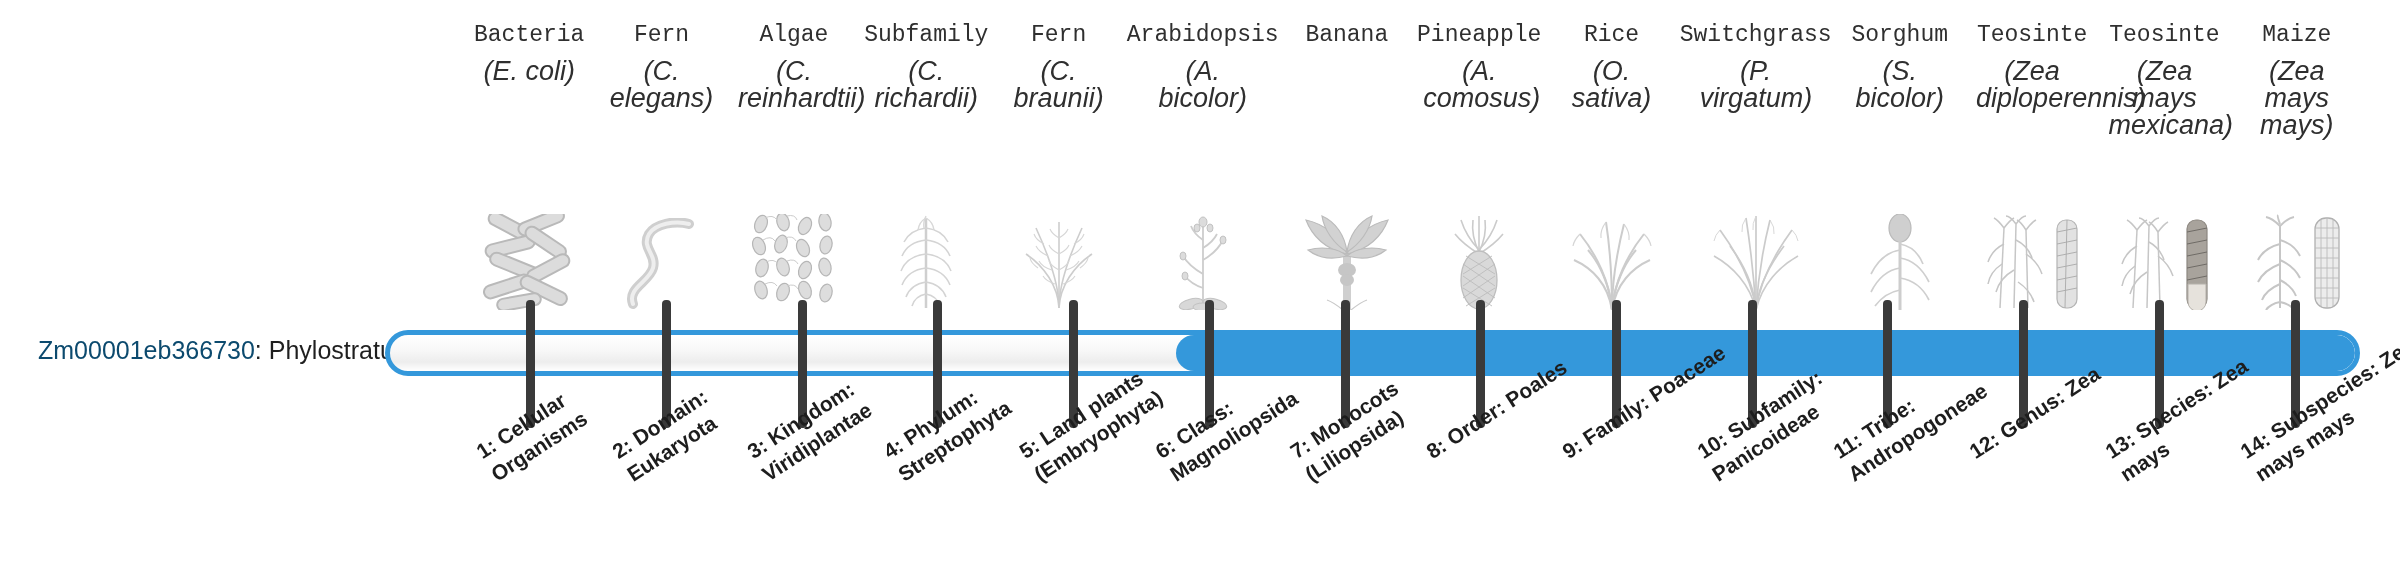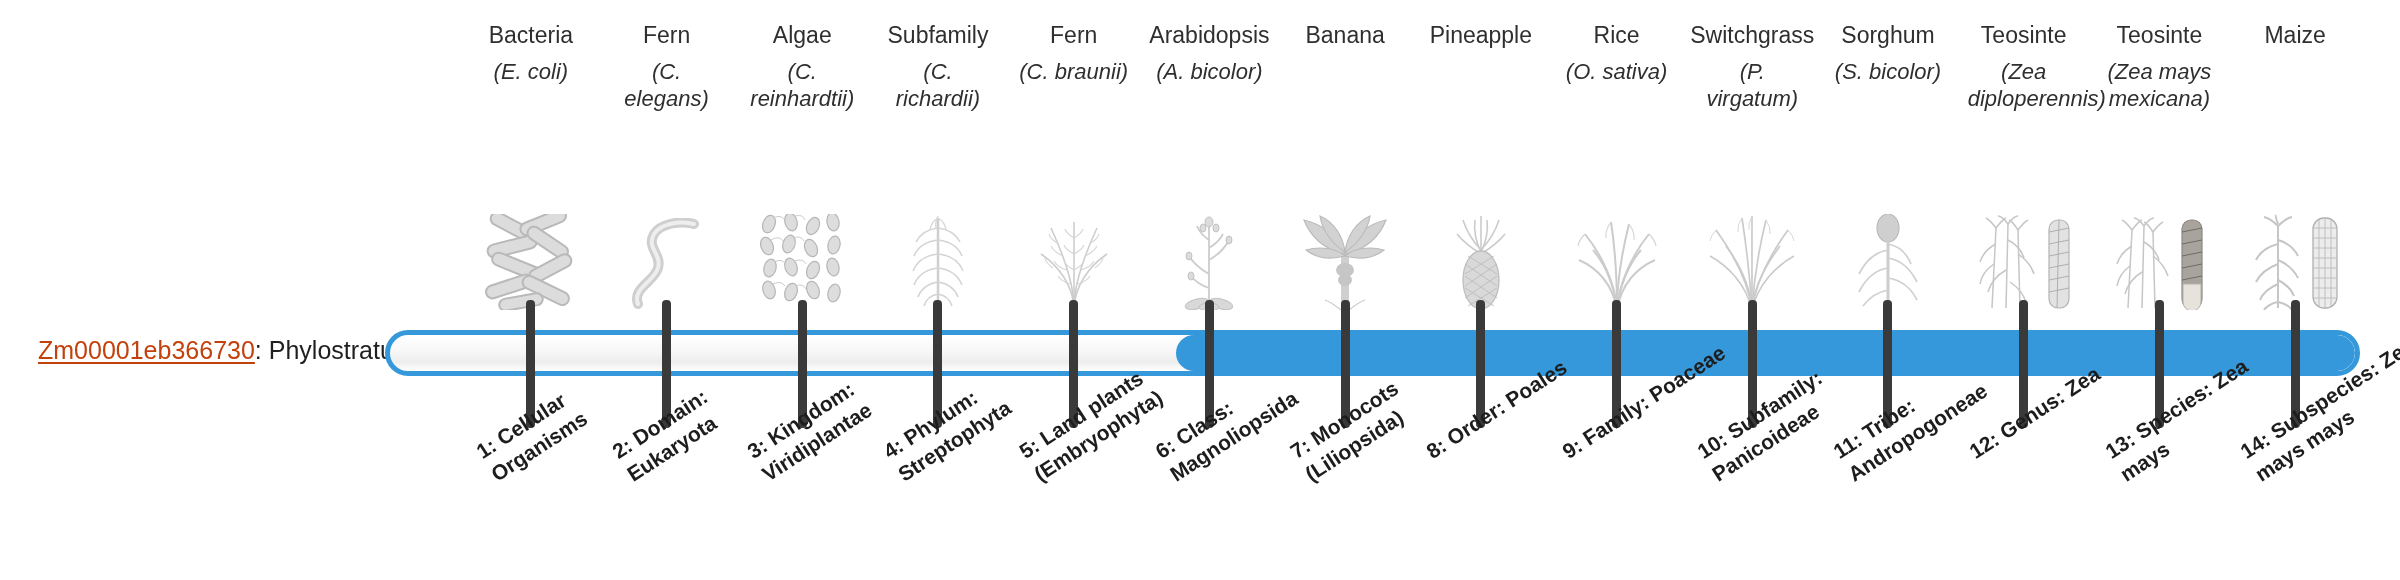--- a/index.html
+++ b/index.html
@@ -16,22 +16,21 @@
   .gene-label{
     position:absolute;
     left:38px;
     top:335px;
     font-size:25px;
     line-height:30px;
     white-space:nowrap;
     color:#1f1f1f;
   }
   .gene-link{
-    color:#c2410c;
-    text-decoration:underline;
+    color:#0c4a6e;
     text-underline-offset:3px;
     cursor:pointer;
   }
 
   
   .columns{
     position:absolute;
     left:463px;
     top:20px;
     width:1900px;
@@ -47,23 +46,24 @@
     justify-content:flex-start;
     padding:0 2px;
     box-sizing:border-box;
   }
   .common-name{
     font-size:23px;
     line-height:30px;
     color:#2f2f2f;
     text-align:center;
     white-space:nowrap;
+    font-family:Liberation Mono, monospace;
   }
   .sci-name{
-    font-size:22px;
+    font-size:27px;
     line-height:27px;
     font-style:italic;
     color:#2f2f2f;
     text-align:center;
     margin-top:8px;
     max-width:112px;
   }
 
   
   .art{
@@ -341,20 +341,21 @@
           <g stroke="#c9c9c9" stroke-width="1.2" fill="none">
             <path d="M39 96 q-10 -8 -16 -10"></path>
               <path d="M47 96 q10 -8 16 -10"></path>
           </g>
         </svg>
       </div>
     </div>
 
     <div class="col">
       <div class="common-name">Pineapple</div>
+      <div class="sci-name">(A. comosus)</div>
       <div class="art">
         <svg width="70" height="96" viewBox="0 0 70 96">
           <g stroke="#cbcbcb" stroke-width="1.6" fill="none">
             <path d="M35 40 L35 2"></path>
               <path d="M35 36 q-13 -14 -18 -30"></path>
             <path d="M35 36 q13 -14 18 -30"></path>
               <path d="M35 38 q-8 -16 -6 -32"></path>
             <path d="M35 38 q8 -16 6 -32"></path>
               <path d="M35 40 q-16 -10 -24 -20"></path>
             <path d="M35 40 q16 -10 24 -20"></path>
@@ -514,20 +515,21 @@
             <path d="M3 50 L23 46"></path>
               <path d="M3 62 L23 58"></path>
           </g>
           <path d="M4 66 h18 v18 a9 9 0 0 1 -18 0 z" fill="#e6e2dc" stroke="#b4b0aa" stroke-width="1"></path>
         </svg>
       </div>
     </div>
 
     <div class="col">
       <div class="common-name">Maize</div>
+      <div class="sci-name">(Zea mays mays)</div>
       <div class="art">
         <svg width="56" height="96" viewBox="0 0 56 96">
           <g stroke="#c6c6c6" stroke-width="2" fill="none">
             <path d="M28 94 L28 12"></path>
             <path d="M28 12 q-8 -8 -14 -9"></path>
               <path d="M28 12 q8 -8 14 -9"></path>
             <path d="M28 10 q-3 -8 -2 -9"></path>
             <path d="M28 30 q-16 4 -22 16"></path>
               <path d="M28 26 q14 4 20 16"></path>
             <path d="M28 50 q-16 6 -22 18"></path>

